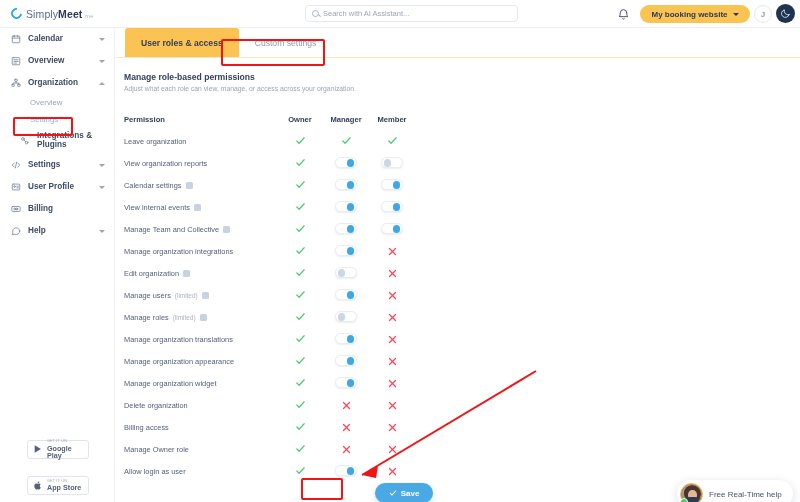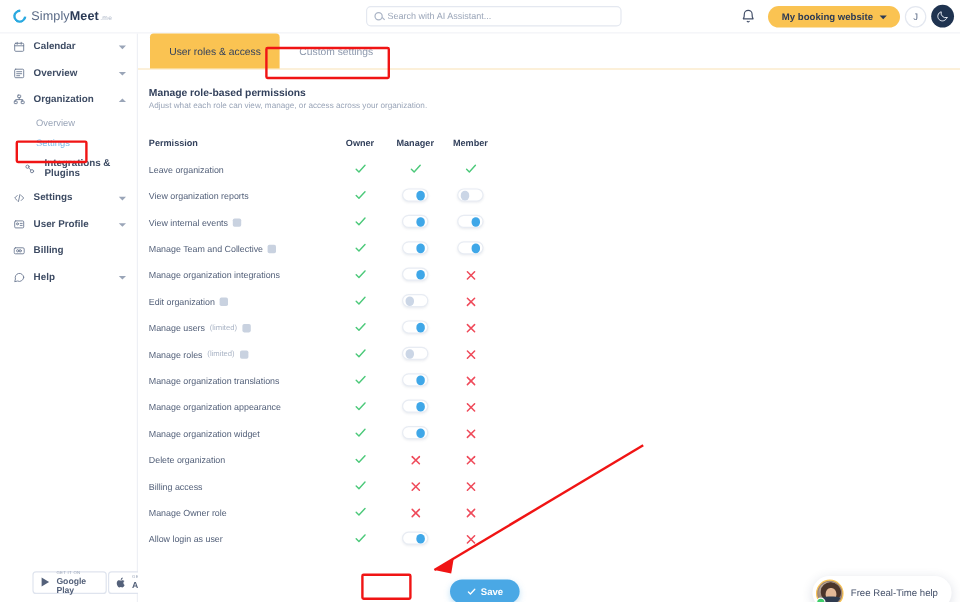--- a/index.html
+++ b/index.html
@@ -75,21 +75,21 @@
     width: 0; height: 0; border-left: 3px solid transparent; border-right: 3px solid transparent;
     border-top: 3px solid #9aa5b8; flex: none;
   }
   .nav-item .caret.up { border-top: none; border-bottom: 3px solid #9aa5b8; }
   .sub-item {
     display: flex; align-items: center; height: 17px; padding-left: 30px;
     font-size: 7.8px; color: #9aa5b8;
   }
   .sub-item.active { color: #79b9e8; }
 
-  .stores { position: absolute; left: 27px; bottom: 7px; display: flex; flex-direction: row; gap: 1px; }
+  .stores { position: absolute; left: 27px; bottom: 7px; display: flex; flex-direction: column; gap: 17px; }
   .store-badge {
     width: 62px; height: 19px; border: 1px solid #dfe4ee; border-radius: 3px;
     display: flex; align-items: center; gap: 4px; padding-left: 5px; background: #fff;
   }
   .store-badge .sb-ico { width: 10px; height: 11px; flex: none; display: flex; align-items: center; justify-content: center; }
   .store-badge .sb-ico svg { width: 10px; height: 11px; }
   .store-badge .sb-txt { display: flex; flex-direction: column; line-height: 1; }
   .store-badge .sb-small { font-size: 3.6px; color: #9aa5b8; letter-spacing: .25px; }
   .store-badge .sb-big { font-size: 7.2px; color: #54617a; font-weight: 700; margin-top: 1px; }
 
@@ -98,21 +98,21 @@
 
   .tabs {
     position: relative; height: 30px; display: flex; align-items: stretch;
     padding-left: 10px; border-bottom: 1px solid #fae6c0;
   }
   .tab {
     display: flex; align-items: center; padding: 0 16px;
     font-size: 8.6px; color: #8d99ad; background: transparent;
   }
   .tab.active {
-    background: #fac352; color: #33415c; font-weight: 400;
+    background: #fac352; color: #33415c; font-weight: 700;
     border-radius: 3px 3px 0 0;
   }
 
   .section-title { position: absolute; left: 9px; top: 44px; font-size: 8.6px; font-weight: 700; color: #33415c; }
   .section-sub { position: absolute; left: 9px; top: 57px; font-size: 6.8px; color: #9aa5b8; }
 
   .table { position: absolute; left: 9px; top: 78px; width: 400px; }
   .t-head, .t-row { display: flex; align-items: flex-end; height: 22px; }
   .t-head { height: 18px; }
   .c-perm { width: 150px; font-size: 7.4px; display: flex; align-items: center; gap: 4px; }
@@ -405,20 +405,41 @@
               </div>
             </div>
             <div class="c-cell">
               <div class="toggle off">
                 <div class="knob"></div>
               </div>
             </div>
           </div>
           <div class="t-row">
             <div class="c-perm">
+              <span class="perm-label">Calendar settings</span>
+              <span class="info-ico"></span>
+            </div>
+            <div class="c-cell owner">
+              <svg class="tick" viewBox="0 0 24 24" fill="none" stroke="#4cc97a" stroke-width="2.6" stroke-linecap="round" stroke-linejoin="round">
+                <polyline points="4,13 9,18 20,6"></polyline>
+              </svg>
+            </div>
+            <div class="c-cell">
+              <div class="toggle on">
+                <div class="knob"></div>
+              </div>
+            </div>
+            <div class="c-cell">
+              <div class="toggle on">
+                <div class="knob"></div>
+              </div>
+            </div>
+          </div>
+          <div class="t-row">
+            <div class="c-perm">
               <span class="perm-label">View internal events</span>
               <span class="info-ico"></span>
             </div>
             <div class="c-cell owner">
               <svg class="tick" viewBox="0 0 24 24" fill="none" stroke="#4cc97a" stroke-width="2.6" stroke-linecap="round" stroke-linejoin="round">
                 <polyline points="4,13 9,18 20,6"></polyline>
               </svg>
             </div>
             <div class="c-cell">
               <div class="toggle on">

